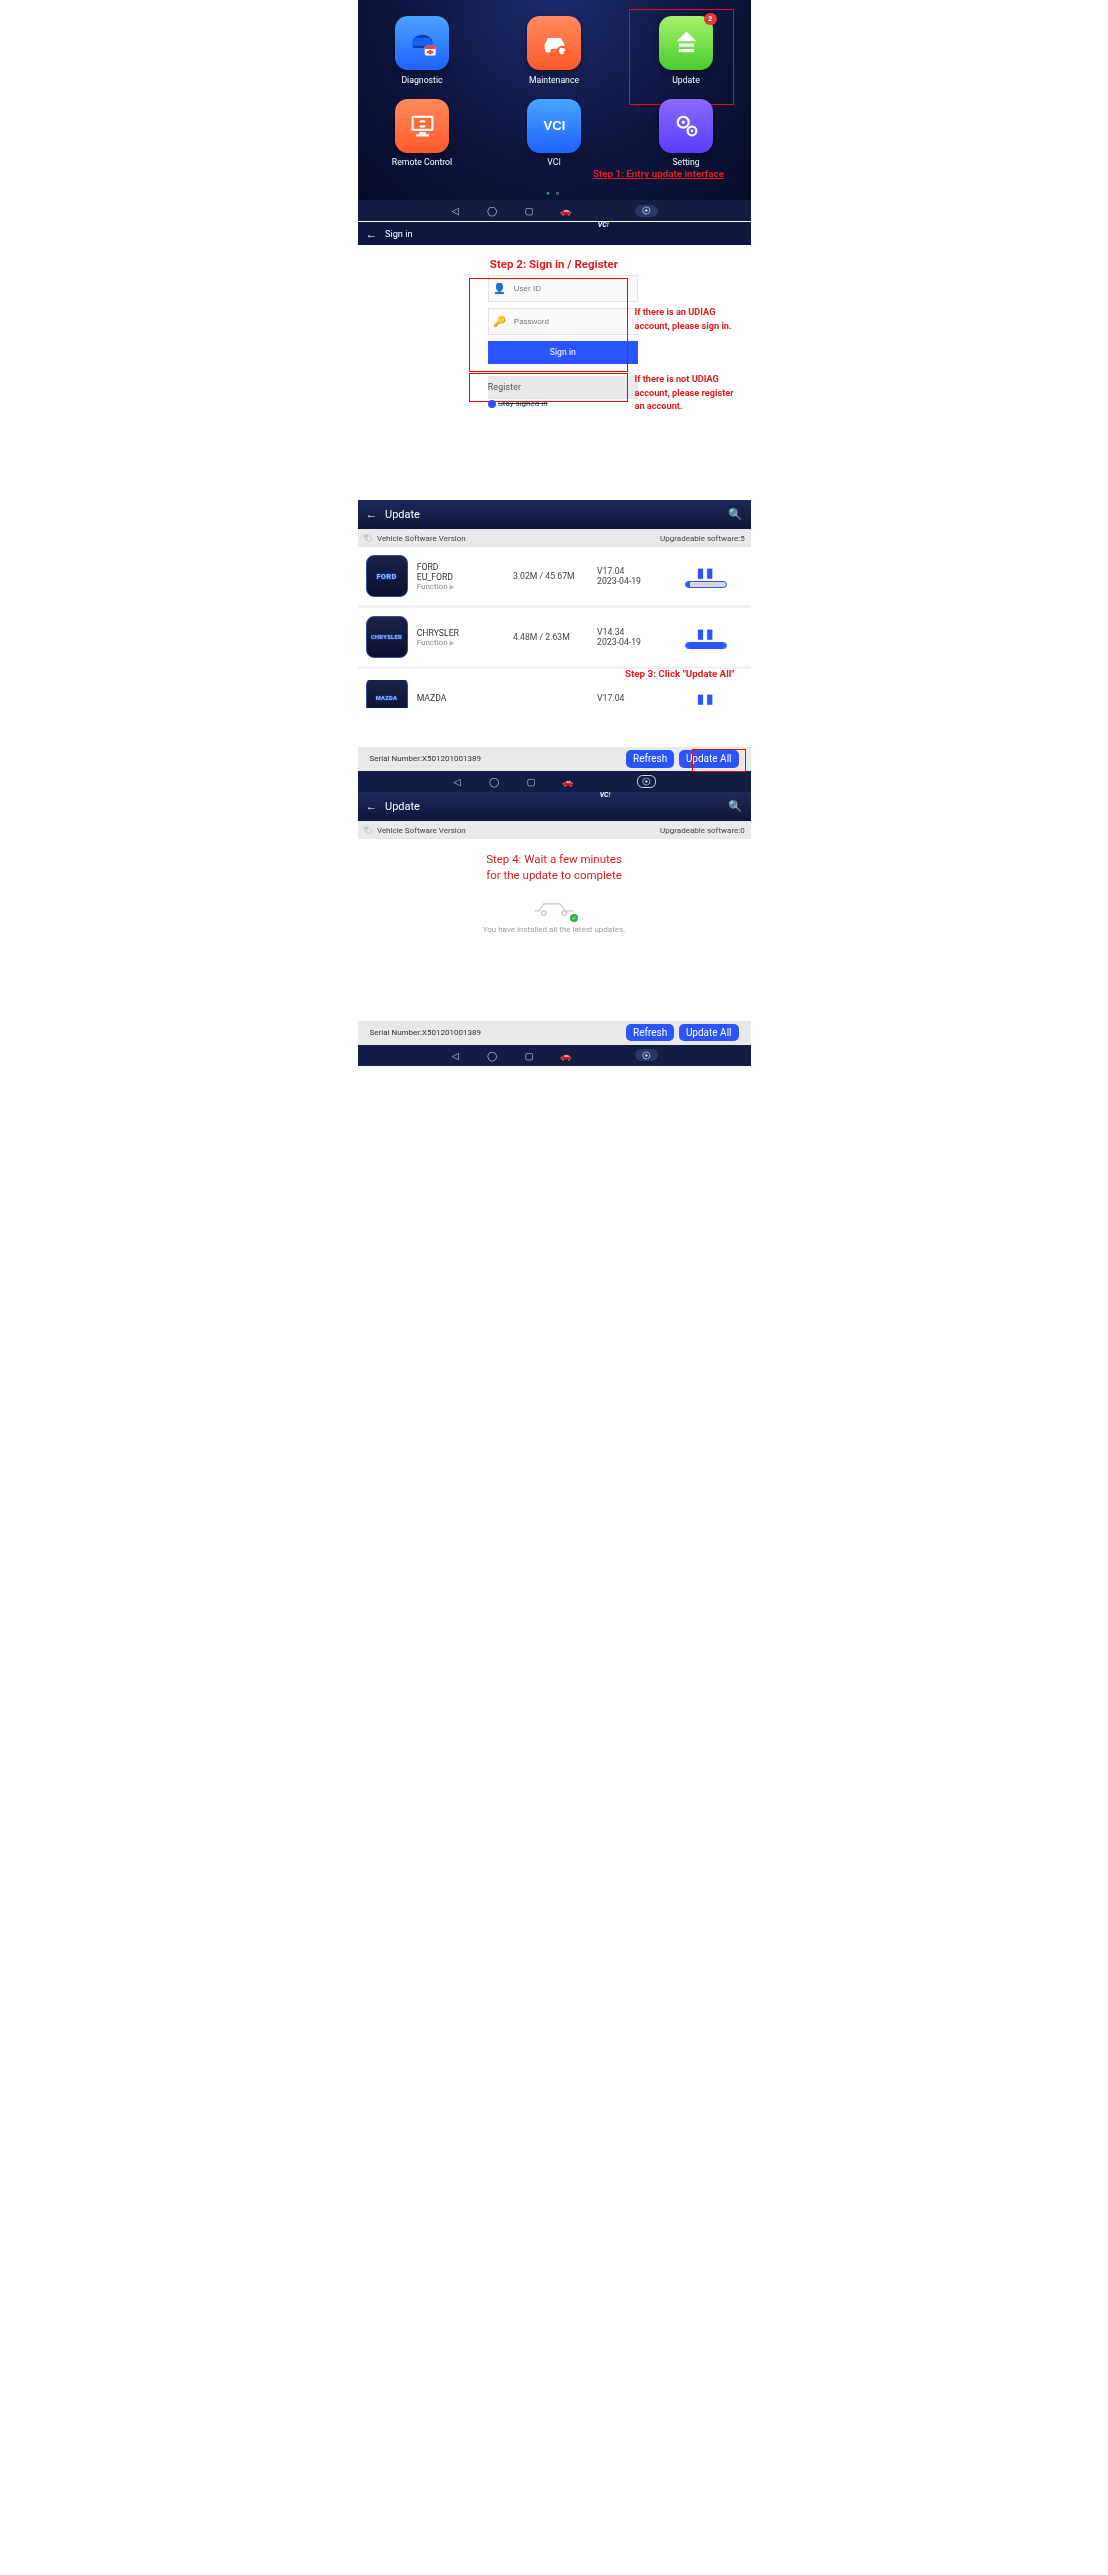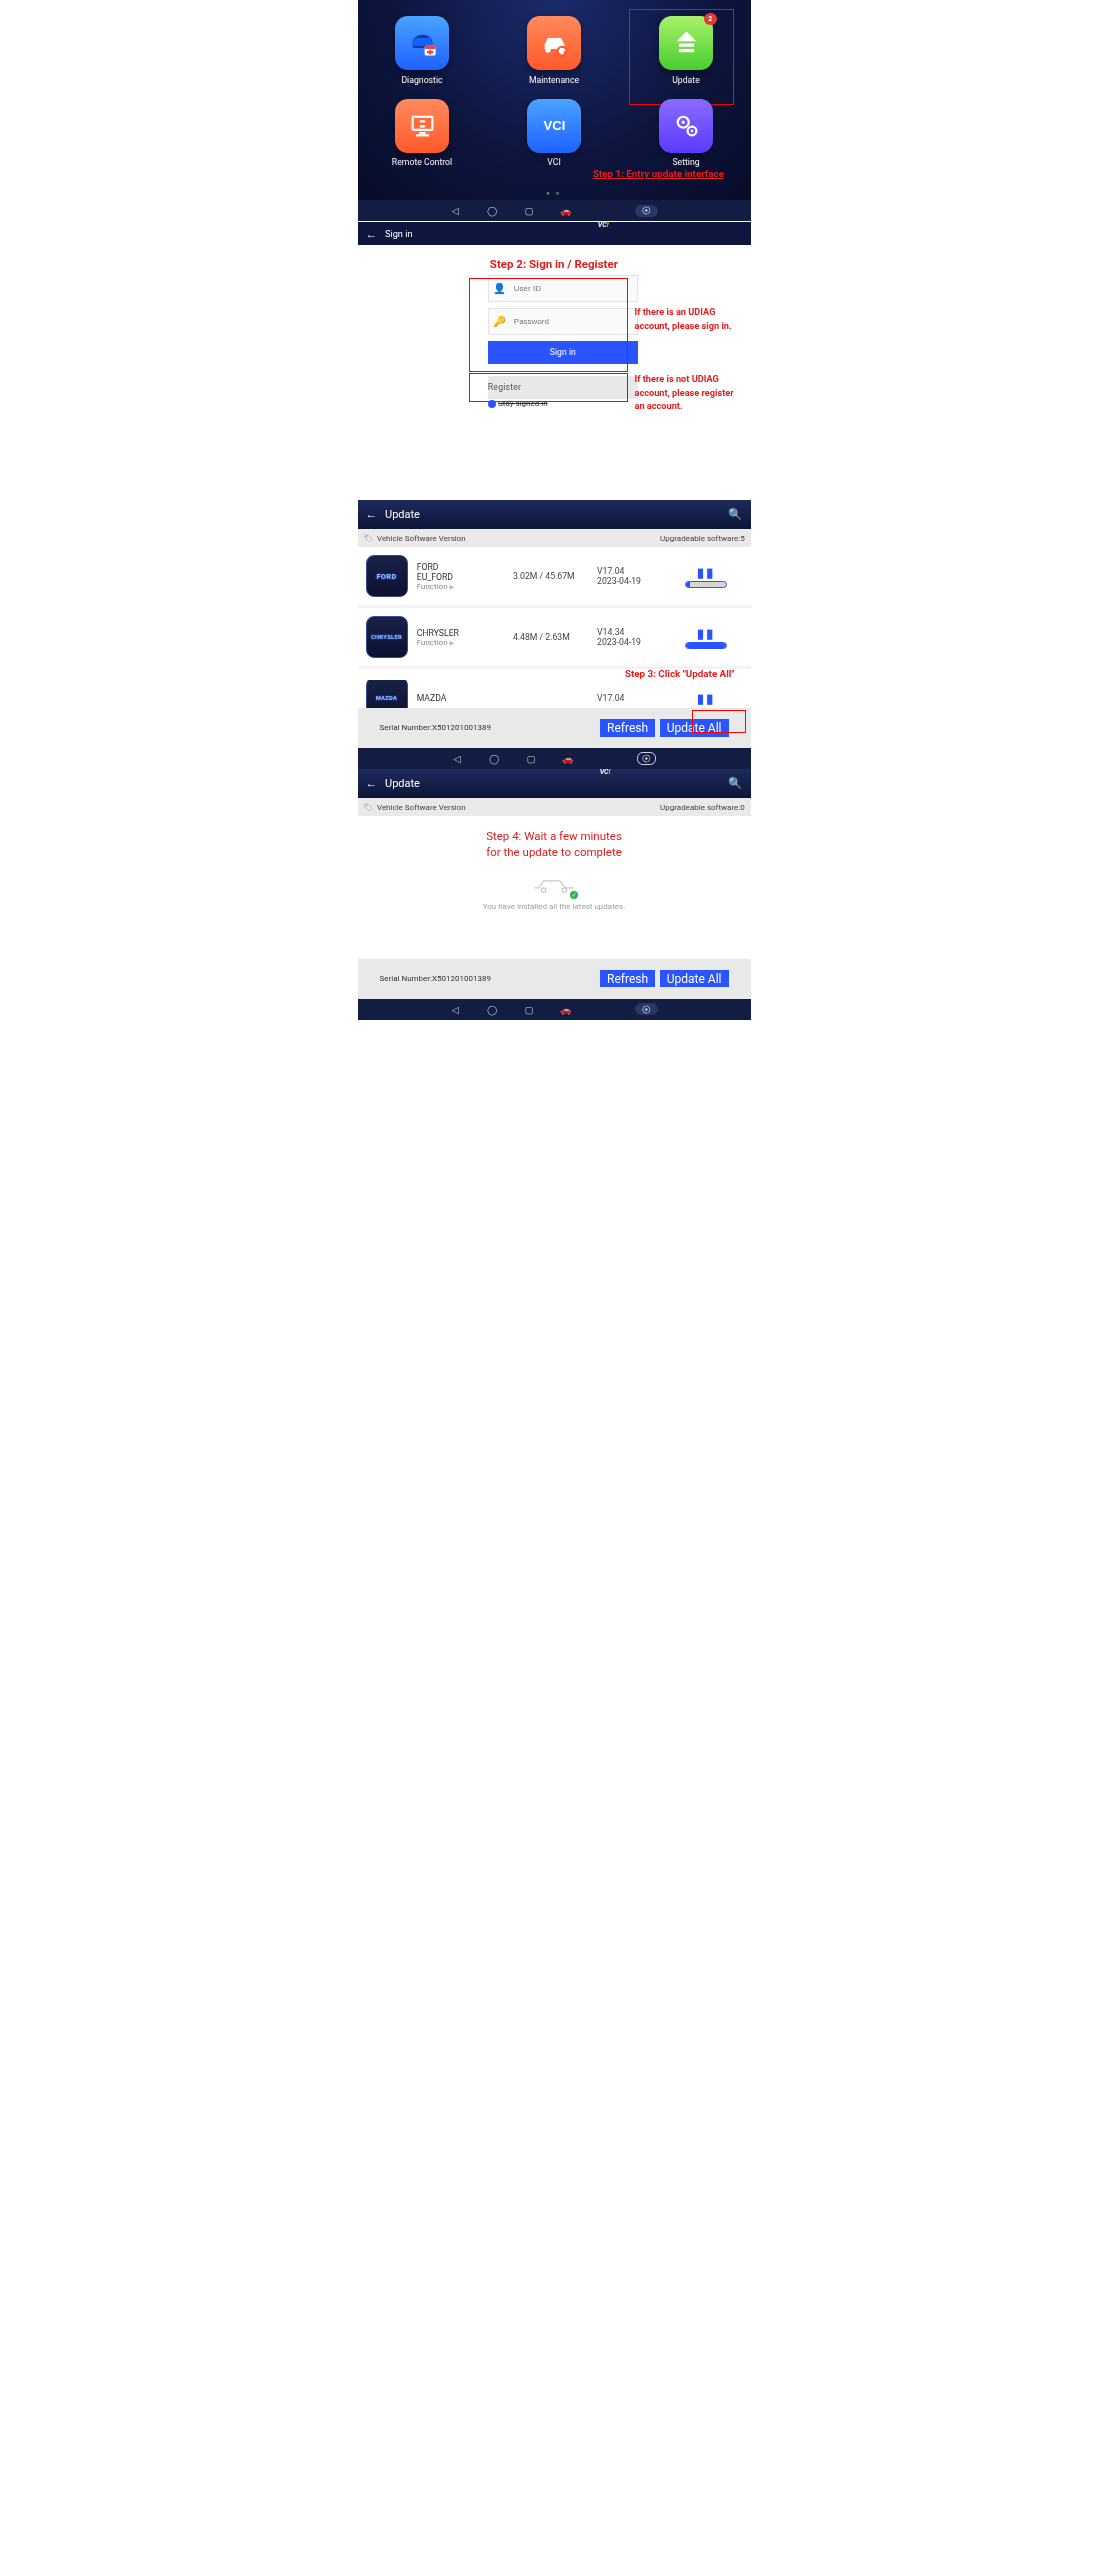--- a/index.html
+++ b/index.html
@@ -49,23 +49,23 @@
   .brand.small{font-size:5.8px;}
   .col-name{width:87px;font-size:8.7px;color:#333;}
   .fn{color:#888;font-size:8px;}
   .fn .arr{color:#bbb;font-size:6.4px;}
   .col-size{width:75px;font-size:8.7px;color:#444;}
   .col-ver{width:64px;font-size:8.7px;color:#444;}
   .col-prog{flex:1;text-align:center;}
   .pause{color:#2a54ff;font-size:12.7px;font-weight:900;letter-spacing:2.3px;}
   .bar{width:40px;height:4.6px;border-radius:3.5px;border:1.2px solid #2a54ff;margin:1.2px auto 0;background:#d6d6d6;overflow:hidden;}
   .bar .fill{height:100%;background:#2a54ff;}
-  .footer{background:#e9e9e9;height:40px;display:flex;align-items:center;padding:0 22px;font-size:8px;color:#333;position:relative;}
+  .footer{background:#e9e9e9;height:24px;display:flex;align-items:center;padding:0 12px;font-size:8px;color:#333;position:relative;margin-top:39px;}
   .footer .sp{flex:1;}
-  .btn{background:#2a54ff;color:#fff;border-radius:0;height:17.3px;padding:0 7px;display:flex;align-items:center;font-size:12px;margin-left:4.6px;}
+  .btn{background:#2a54ff;color:#fff;border-radius:5px;height:17.3px;padding:0 7px;display:flex;align-items:center;font-size:10px;margin-left:4.6px;}
   .step3{color:#e11d1d;font-weight:700;font-size:9.8px;text-align:right;padding:0 16px 1.2px 0;margin-top:-1.2px;}
   .hl3{position:absolute;right:4.6px;top:1.7px;border:1.7px solid #f00;width:52px;height:21px;}
   
   .done-area{min-height:133px;display:flex;flex-direction:column;align-items:center;padding-top:9.2px;}
   .done-msg{color:#9e9e9e;font-size:8px;margin-top:3.5px;}
   .step4{color:#e11d1d;font-weight:400;font-size:11.5px;text-align:center;line-height:1.4;margin:2.3px 0 14px;}
   .carline{color:#c7c7c7;font-size:21px;position:relative;}
   .carline .ok{position:absolute;right:-1.2px;bottom:0;background:#2fb24c;color:#fff;border-radius:50%;width:8px;height:8px;font-size:5.8px;display:flex;align-items:center;justify-content:center;}
   .gap{height:29px;}
 </style>

